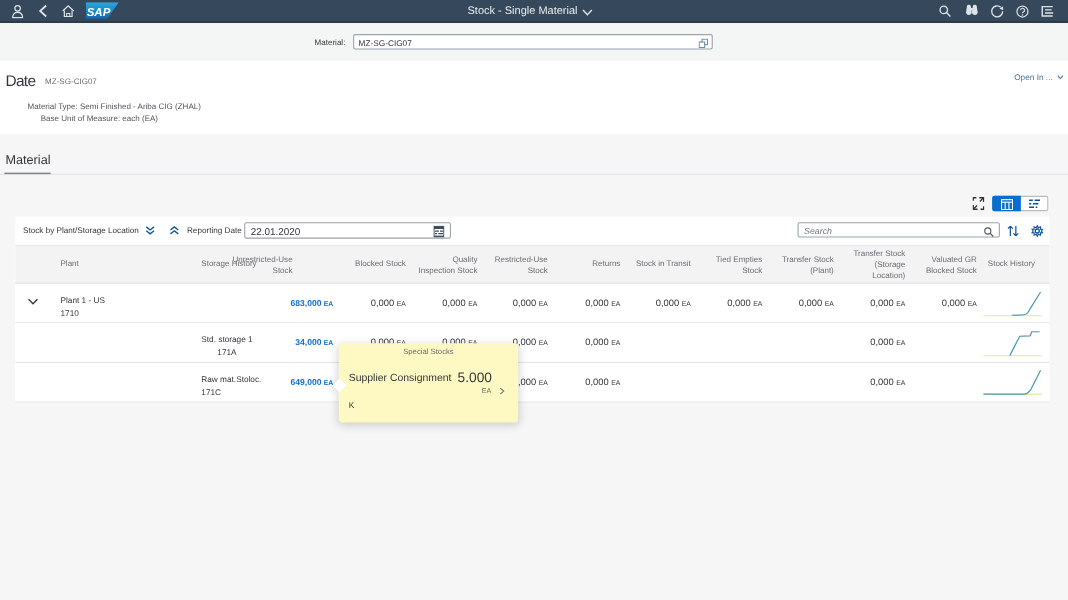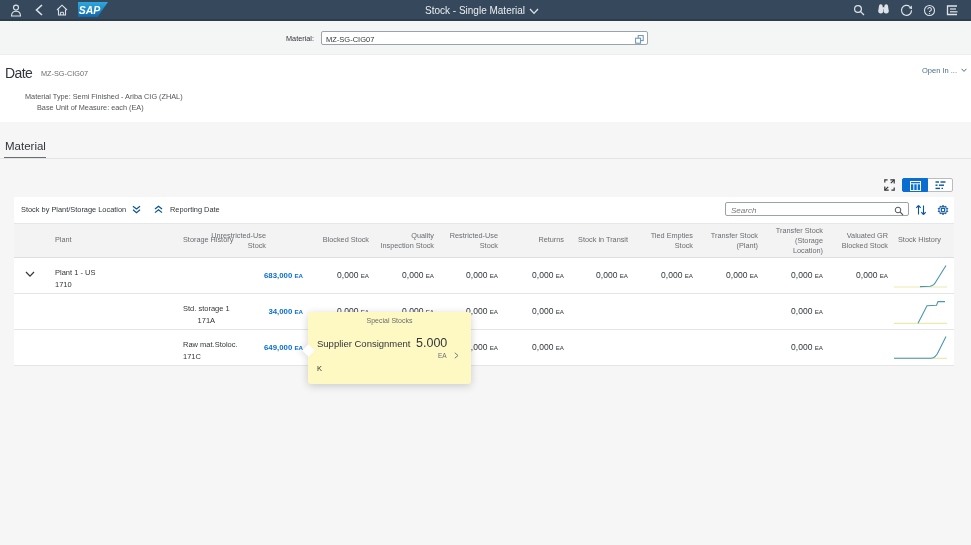--- a/index.html
+++ b/index.html
@@ -176,20 +176,29 @@
     <span class="abs" id="ftitle">Stock by Plant/Storage Location</span>
     <svg class="abs" style="left:118px;top:7.5px" width="9" height="9" viewBox="0 0 11 10">
       <path d="M1.2 1 L5.5 4.4 L9.8 1" fill="none" stroke="#0b5394" stroke-width="1.5"></path>
       <path d="M1.2 5.4 L5.5 8.8 L9.8 5.4" fill="none" stroke="#0b5394" stroke-width="1.5"></path>
     </svg>
     <svg class="abs" style="left:140px;top:7.5px" width="9" height="9" viewBox="0 0 11 10">
       <path d="M1.2 4.4 L5.5 1 L9.8 4.4" fill="none" stroke="#0b5394" stroke-width="1.5"></path>
       <path d="M1.2 8.8 L5.5 5.4 L9.8 8.8" fill="none" stroke="#0b5394" stroke-width="1.5"></path>
     </svg>
     <span class="abs" id="repdate">Reporting Date</span>
+    <div class="abs" id="dateinput">
+      <span>22.01.2020</span>
+      <svg style="position:absolute;right:5px;top:2px" width="10" height="11" viewBox="0 0 10 11">
+        <rect x="0.5" y="0.8" width="9" height="9.6" fill="none" stroke="#3a4e60" stroke-width="1"></rect>
+        <rect x="0.5" y="0.8" width="9" height="2.4" fill="#3a4e60"></rect>
+        <path d="M1.2 5.2 H5 M6 5.2 H8.8 M1.2 7.4 H3.4 M4.4 7.4 H8.8" stroke="#3a4e60" stroke-width="1.1"></path>
+        <rect x="0.5" y="9.2" width="9" height="1.2" fill="#3a4e60"></rect>
+      </svg>
+    </div>
     <div class="abs" id="searchbox">
       <span>Search</span>
       <svg style="position:absolute;right:4px;top:2.5px" width="10" height="10" viewBox="0 0 10 10">
         <circle cx="4" cy="4" r="2.8" fill="none" stroke="#51575c" stroke-width="1"></circle>
         <path d="M6.2 6.2 L9 9" stroke="#51575c" stroke-width="1.1"></path>
       </svg>
     </div>
     <svg class="abs" style="left:901px;top:7px" width="12" height="12" viewBox="0 0 12 12">
       <path d="M3.5 10.5 V1.5 M3.5 1.5 L1.3 3.8 M3.5 1.5 L5.7 3.8" fill="none" stroke="#0854a0" stroke-width="1.1"></path>
       <path d="M8.5 1.5 V10.5 M8.5 10.5 L6.3 8.2 M8.5 10.5 L10.7 8.2" fill="none" stroke="#0854a0" stroke-width="1.1"></path>

